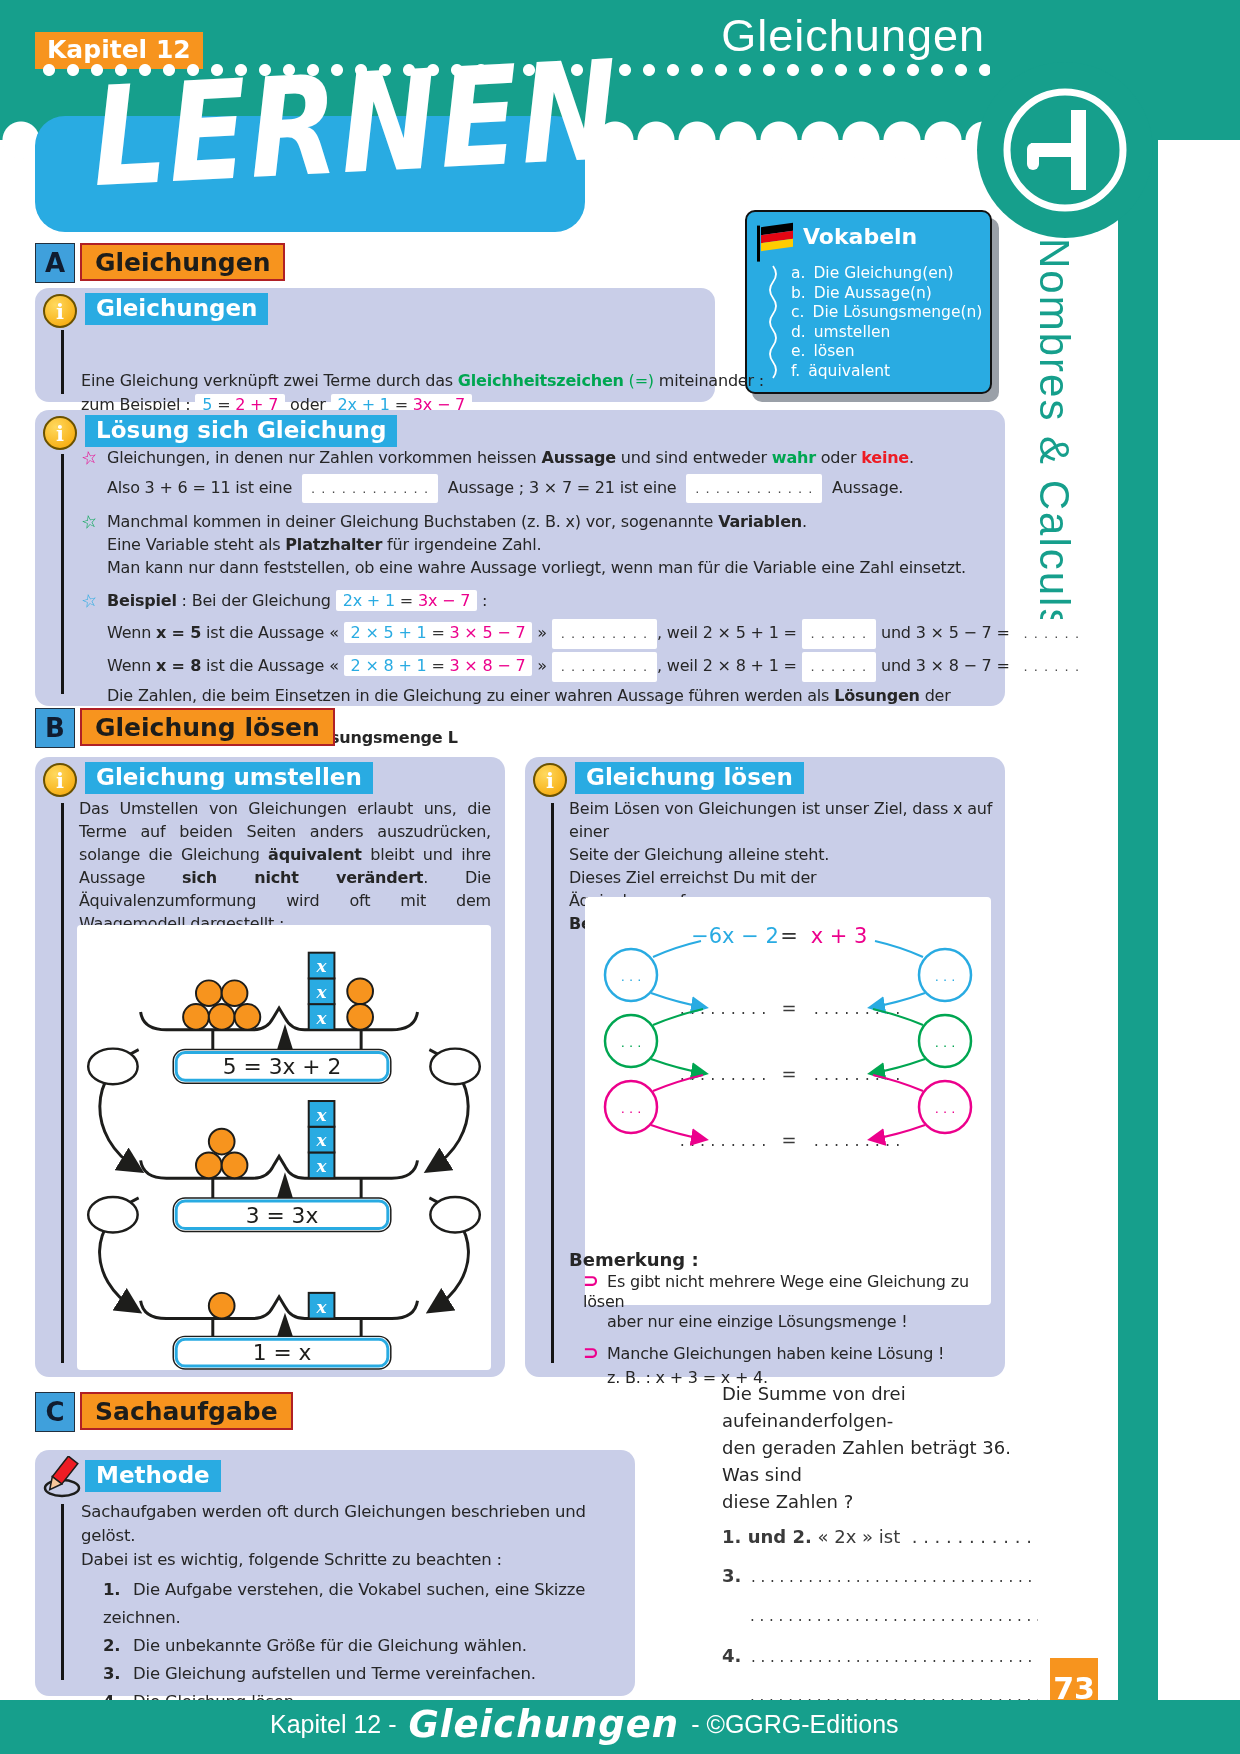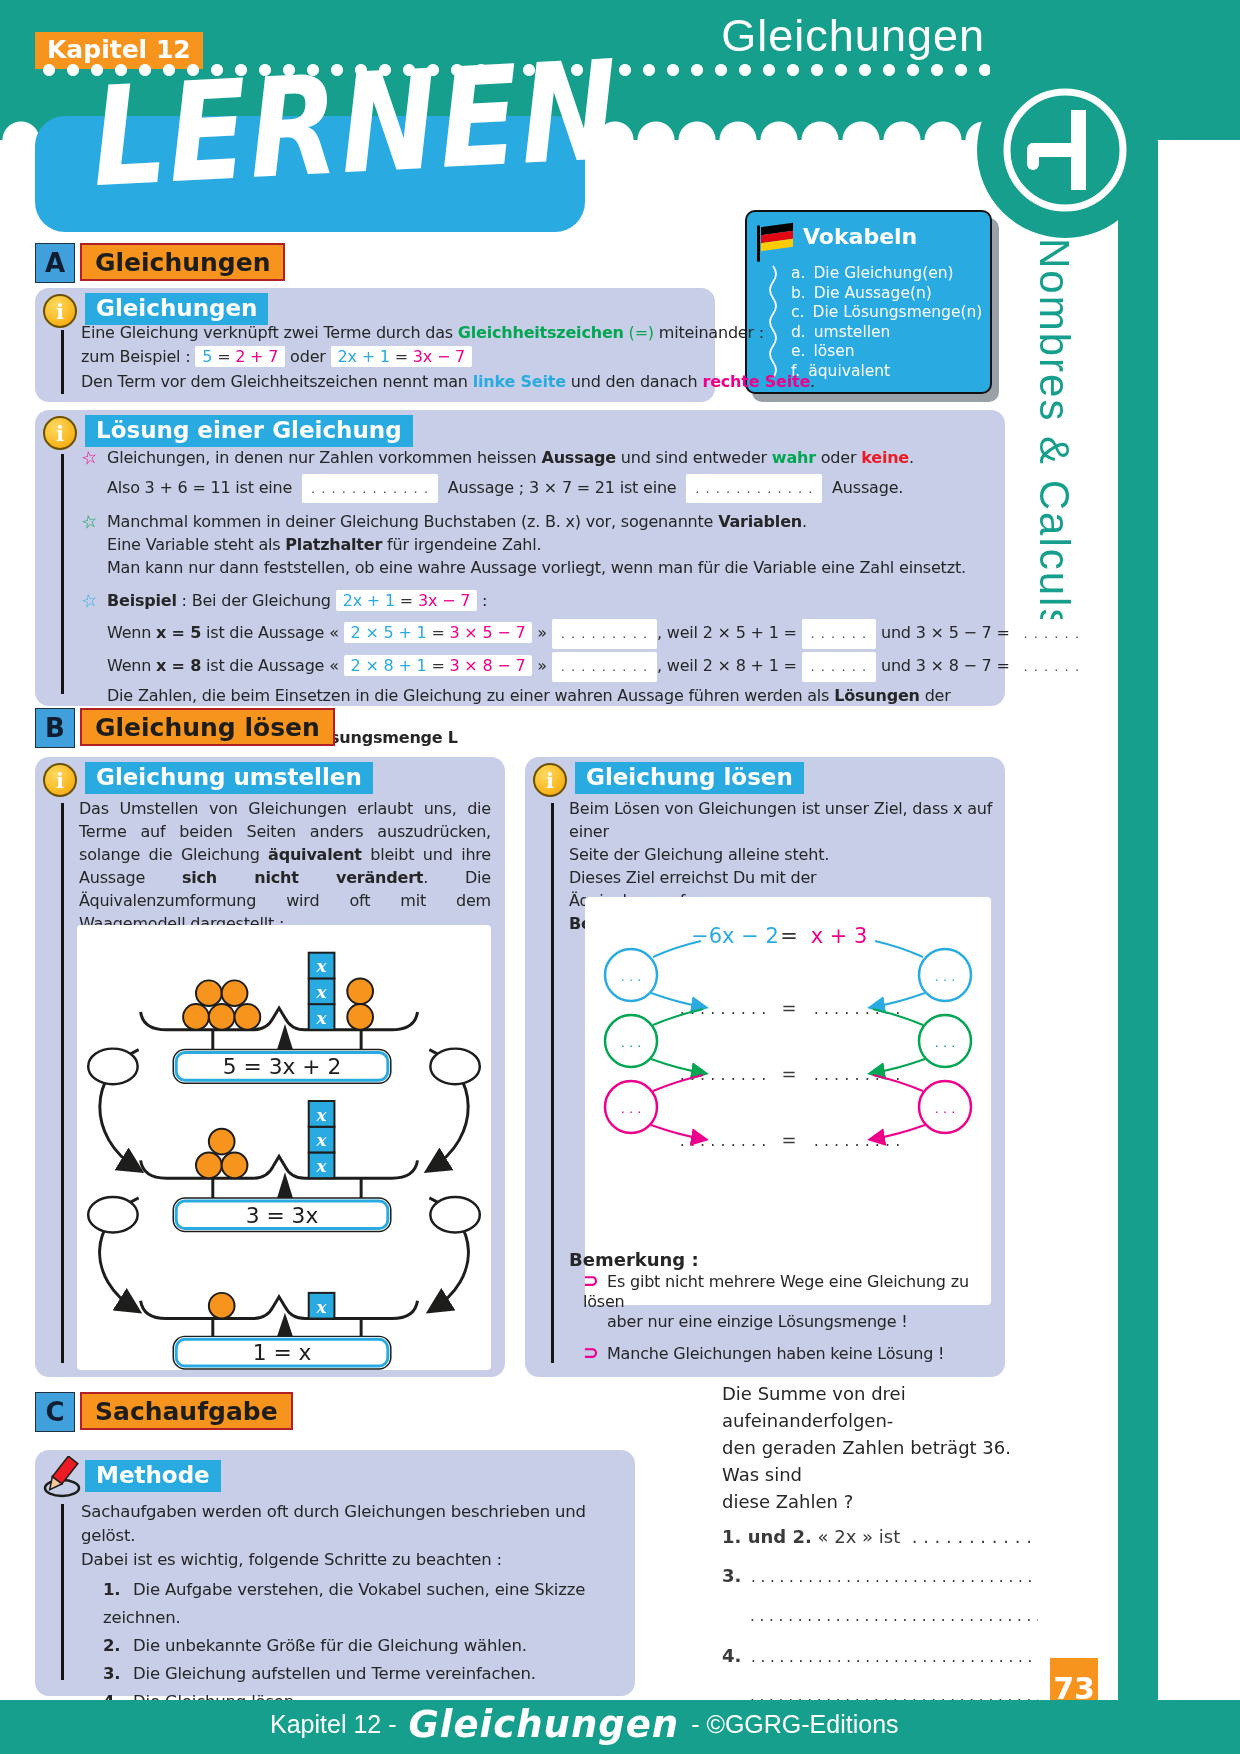--- a/index.html
+++ b/index.html
@@ -148,30 +148,30 @@
     </div>
   </div>
 
   <div class="abs seclet" style="left:35px;top:243px;">A</div>
   <div class="abs sectitle" style="left:80px;top:243px;">Gleichungen</div>
 
   <div class="abs lav" style="left:35px;top:288px;width:680px;height:114px;">
     <div class="iico">i</div>
     <div class="btitle">Gleichungen</div>
     <div class="rule" style="top:42px;height:64px;"></div>
-    <div class="txt" style="padding:34px 10px 0 46px;">
+    <div class="txt" style="padding:34px 10px 0 46px;margin-top:48px;">
       <div class="row"><span>Eine Gleichung verknüpft zwei Terme durch das </span><span class="c-g b">Gleichheitszeichen</span><span class="c-g"> (=)</span><span> miteinander :</span></div>
       <div class="row" style="line-height:28px;"><span>zum Beispiel : </span><span class="eqb"><span class="c-c">5</span><span class="mid"> = </span><span class="c-m">2 + 7</span></span><span> oder </span><span class="eqb"><span class="c-c">2x + 1</span><span class="mid"> = </span><span class="c-m">3x − 7</span></span></div>
       <div class="row"><span>Den Term vor dem Gleichheitszeichen nennt man </span><span class="c-c b">linke Seite</span><span> und den danach </span><span class="c-m b">rechte Seite</span><span>.</span></div>
     </div>
   </div>
 
   <div class="abs lav" style="left:35px;top:410px;width:970px;height:296px;">
     <div class="iico">i</div>
-    <div class="btitle">Lösung einer Gleichung</div>
+    <div class="btitle">Lösung sich Gleichung</div>
     <div class="rule" style="top:44px;height:240px;"></div>
     <div class="txt" style="padding:36px 10px 0 46px;">
       <div class="row"><span class="star c-m">☆</span><span>Gleichungen, in denen nur Zahlen vorkommen heissen </span><span class="b">Aussage</span><span> und sind entweder </span><span class="c-g b">wahr</span><span> oder </span><span class="c-r b">keine</span><span>.</span></div>
       <div class="row ind" style="margin-top:6px;line-height:27px;"><span>Also 3 + 6 = 11 ist eine</span>&nbsp; <span class="wb">. . . . . . . . . . . .</span>&nbsp; <span>Aussage ; 3 × 7 = 21 ist eine</span>&nbsp; <span class="wb">. . . . . . . . . . . .</span>&nbsp; <span>Aussage.</span></div>
       <div class="row" style="margin-top:7px;"><span class="star c-g">☆</span><span>Manchmal kommen in deiner Gleichung Buchstaben (z. B. x) vor, sogenannte </span><span class="b">Variablen</span><span>.</span></div>
       <div class="row ind" style="margin-top:2px;"><span>Eine Variable steht als </span><span class="b">Platzhalter</span><span> für irgendeine Zahl.</span></div>
       <div class="row ind" style="margin-top:2px;">Man kann nur dann feststellen, ob eine wahre Aussage vorliegt, wenn man für die Variable eine Zahl einsetzt.</div>
       <div class="row" style="margin-top:8px;line-height:27px;"><span class="star c-c">☆</span><span class="b">Beispiel</span><span> : Bei der Gleichung </span><span class="eqb"><span class="c-c">2x + 1</span><span class="mid"> = </span><span class="c-m">3x − 7</span></span><span> :</span></div>
       <div class="row ind" style="margin-top:5px;line-height:28px;"><span>Wenn </span><span class="b">x = 5</span><span> ist die Aussage « </span><span class="eqb"><span class="c-c">2 × 5 + 1</span><span class="mid"> = </span><span class="c-m">3 × 5 − 7</span></span><span> » </span><span class="wb">. . . . . . . . .</span><span>, weil 2 × 5 + 1 =</span> <span class="wb">. . . . . .</span><span> und 3 × 5 − 7 =</span> <span class="wb">. . . . . .</span></div>
       <div class="row ind" style="margin-top:3px;line-height:28px;"><span>Wenn </span><span class="b">x = 8</span><span> ist die Aussage « </span><span class="eqb"><span class="c-c">2 × 8 + 1</span><span class="mid"> = </span><span class="c-m">3 × 8 − 7</span></span><span> » </span><span class="wb">. . . . . . . . .</span><span>, weil 2 × 8 + 1 =</span> <span class="wb">. . . . . .</span><span> und 3 × 8 − 7 =</span> <span class="wb">. . . . . .</span></div>
@@ -322,20 +322,21 @@
       </svg>
     </div>
     <div class="abs" style="left:44px;top:492px;width:420px;">
       <div class="remlbl">Bemerkung :</div>
       <div class="txt" style="margin-top:0;padding-left:14px;line-height:20px;">
         <span class="sup">⊃</span><span>Es gibt nicht mehrere Wege eine Gleichung zu lösen</span>
         <div style="padding-left:24px;">aber nur eine einzige Lösungsmenge !</div>
       </div>
       <div class="txt" style="margin-top:8px;padding-left:14px;line-height:24px;">
         <span class="sup">⊃</span><span>Manche Gleichungen haben keine Lösung !</span>
+        <div style="padding-left:24px;">z. B. : x + 3 = x + 4.</div>
       </div>
     </div>
   </div>
 
   <div class="abs seclet" style="left:35px;top:1392px;">C</div>
   <div class="abs sectitle" style="left:80px;top:1392px;">Sachaufgabe</div>
 
   <div class="abs lav" style="left:35px;top:1450px;width:600px;height:246px;">
     <svg class="pencil" width="46" height="44">
       <ellipse cx="23" cy="32" rx="17" ry="8" fill="none" stroke="#1d1d1b" stroke-width="2.5"></ellipse>

